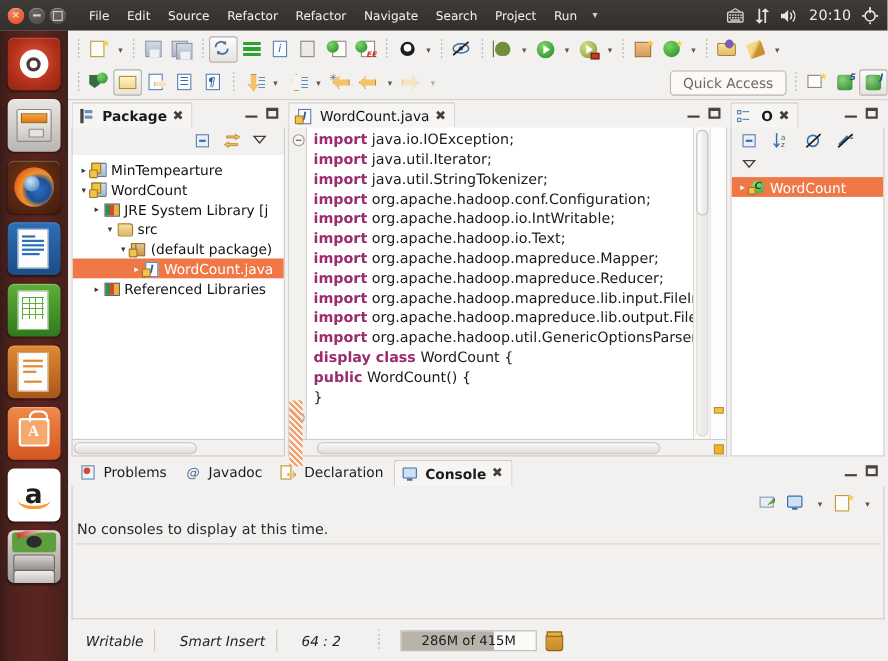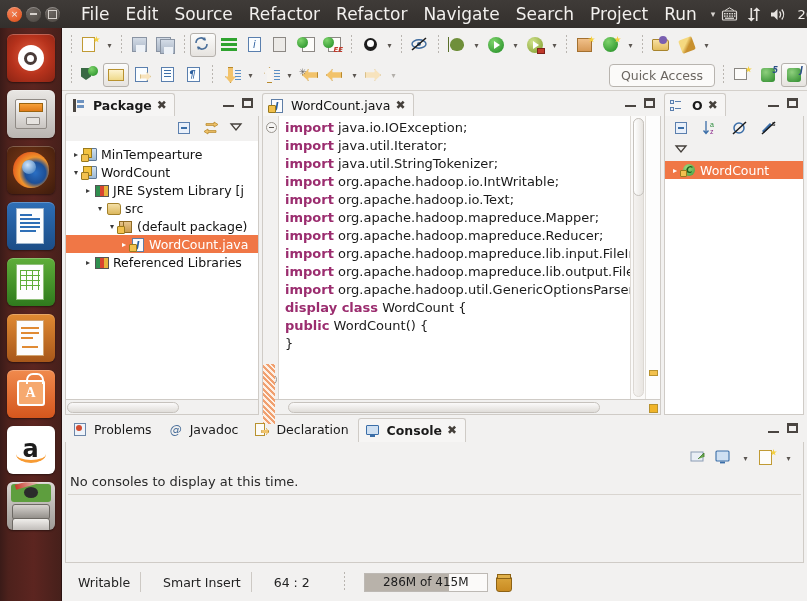--- a/index.html
+++ b/index.html
@@ -24,21 +24,21 @@
         box-shadow: inset 0 1px 0 rgba(255,255,255,.28); }
   .wb.close { background: radial-gradient(circle at 35% 30%, #f5845a, #da4b14); }
   .wb.min { background: radial-gradient(circle at 35% 30%, #6d6762, #4b4641); }
   .wb.max { background: radial-gradient(circle at 35% 30%, #6d6762, #4b4641); }
   .wb span { position:absolute; inset:0; display:flex; align-items:center;
              justify-content:center; font-size:9px; color:#eee; line-height:1; }
   .wb.min span::before { content:""; width:7px; height:1.5px; background:#d6d1cc; display:block; }
   .wb.max span::before { content:""; width:7px; height:7px; border:1.5px solid #d6d1cc; display:block; }
   #menubar { display: flex; align-items: center; margin-left: 13px; gap: 0px; }
   #menubar .mi {
-    padding: 2px 8px; font-size: 17px; color: #f2f0ee; white-space: nowrap;
+    padding: 2px 8px; font-size: 11px; color: #f2f0ee; white-space: nowrap;
     cursor: default;
   }
   #menubar .mi.caret { font-size: 9px; padding: 2px 6px; color:#d8d4d0; }
   #tray { margin-left: auto; display: flex; align-items: center; gap: 9px;
           padding-right: 8px; }
   #tray .ti { color: #e8e5e2; display:flex; align-items:center; }
   #clock { font-size: 13px; color: #f0ede9; letter-spacing: .2px; }
 
   
   #launcher {
@@ -290,21 +290,21 @@
   .btab.active .tt { font-weight:bold; }
   .conbody { flex:1; background:#f2f1f0; border:1px solid #cfcbc6; border-top:none;
              position:relative; }
   .conmsg { position:absolute; left:4px; top:32px; font-size:13px; color:#2a2a2a; }
   .conctrl { position:absolute; right:8px; top:4px; display:flex; align-items:center; gap:5px; }
   .con-sep-line { position:absolute; left:2px; right:2px; top:52px; height:1px; background:#d9d5d0; }
 
   
   #status { height:38px; display:flex; align-items:center; padding:0 6px;
             background:#f2f1f0; font-size:12.5px; color:#232323; }
-  .st-cell { padding:0 10px; }
+  .st-cell { padding:0 10px;font-style:italic; }
   .st-div { width:1px; height:20px; background:#cdc9c4; }
   .heap { margin-left:14px; width:124px; height:19px; border:1px solid #bdb9b4;
           background:#fbfaf9; position:relative; }
   .heap-fill { position:absolute; left:0; top:0; bottom:0; background:#b8b2aa; }
   .heap-txt { position:absolute; inset:0; display:flex; align-items:center;
               justify-content:center; font-size:12px; color:#1c1c1c; }
   .trash { margin-left:8px; width:14px; height:16px; position:relative; }
   .trash::before { content:""; position:absolute; left:0; top:3px; width:14px; height:13px;
               background:linear-gradient(to bottom,#d9a33a,#c98b22); border:1px solid #8d6214;
               border-radius:1px 1px 3px 3px; }
@@ -779,20 +779,21 @@
         <div class="editbody">
           <div class="ruler-left">
             <span class="foldmark" style="top:6px"></span>
             <span class="foldmark" style="top:258px"></span>
             <span class="occ-bar" style="top:248px"></span>
           </div>
           <div class="codearea">
             <div class="cl"><span class="kw">import</span><span> java.io.IOException;</span></div>
             <div class="cl"><span class="kw">import</span><span> java.util.Iterator;</span></div>
             <div class="cl"><span class="kw">import</span><span> java.util.StringTokenizer;</span></div>
+            <div class="cl"><span class="kw">import</span><span> org.apache.hadoop.conf.Configuration;</span></div>
             <div class="cl"><span class="kw">import</span><span> org.apache.hadoop.io.IntWritable;</span></div>
             <div class="cl"><span class="kw">import</span><span> org.apache.hadoop.io.Text;</span></div>
             <div class="cl"><span class="kw">import</span><span> org.apache.hadoop.mapreduce.Mapper;</span></div>
             <div class="cl"><span class="kw">import</span><span> org.apache.hadoop.mapreduce.Reducer;</span></div>
             <div class="cl"><span class="kw">import</span><span> org.apache.hadoop.mapreduce.lib.input.FileInput</span></div>
             <div class="cl"><span class="kw">import</span><span> org.apache.hadoop.mapreduce.lib.output.FileOu</span></div>
             <div class="cl"><span class="kw">import</span><span> org.apache.hadoop.util.GenericOptionsParser;</span></div>
             <div class="cl"><span class="kw">display class</span><span> WordCount {</span></div>
             <div class="cl"><span class="kw">  public</span><span> WordCount() {</span></div>
             <div class="cl"><span class="kw"></span><span>  }</span></div>

